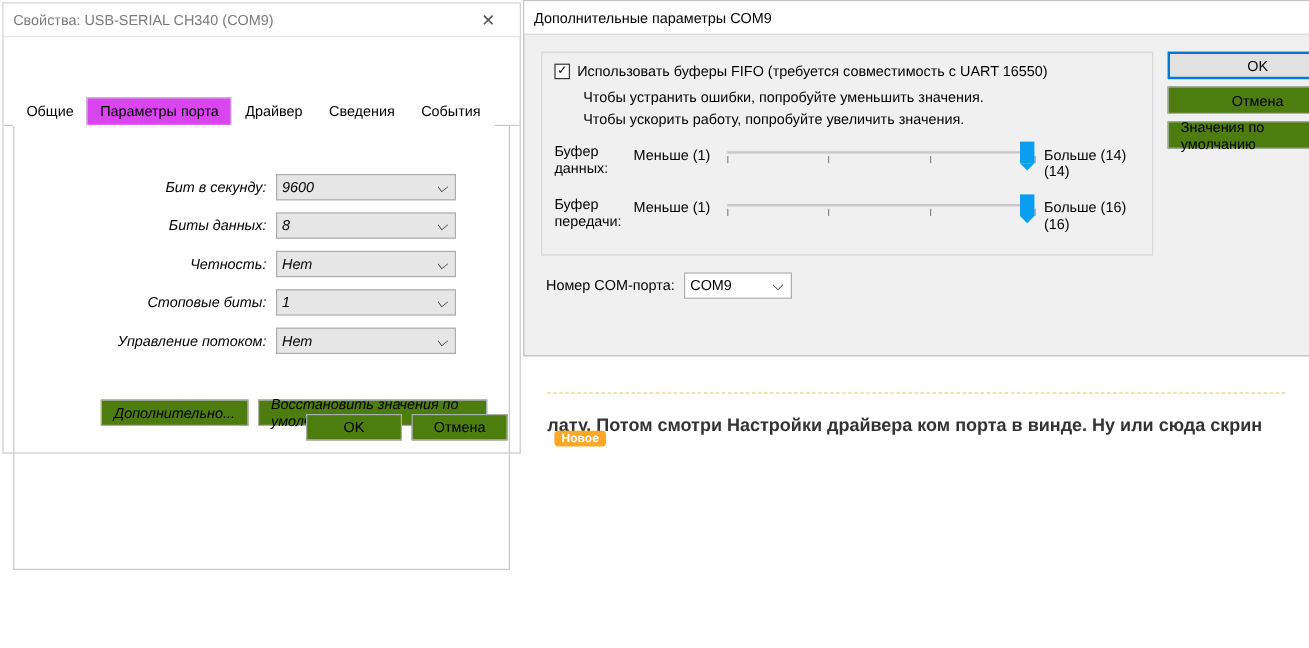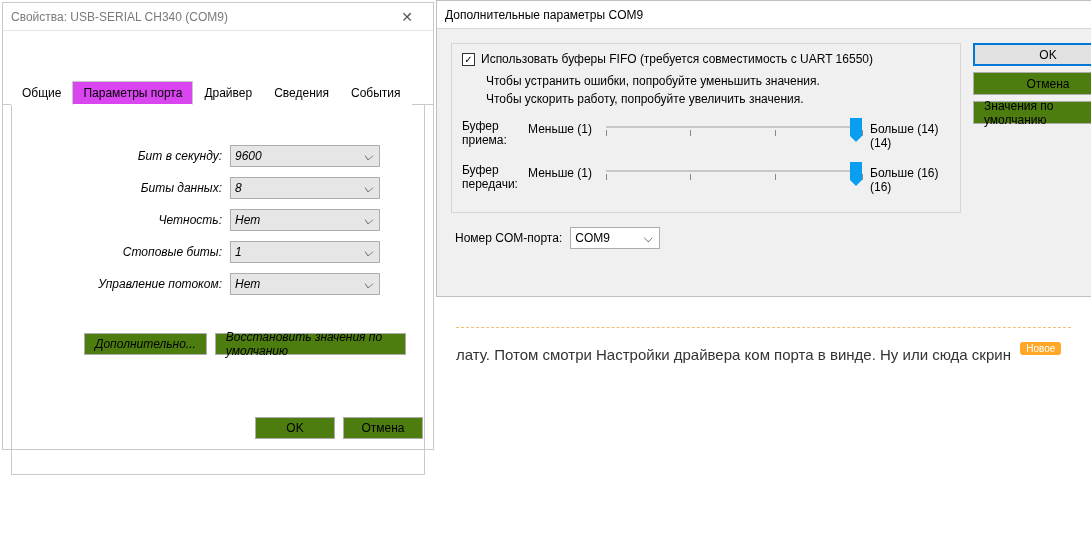--- a/index.html
+++ b/index.html
@@ -11,21 +11,21 @@
   width: 1091px;
   height: 540px;
   position: relative;
   overflow: hidden;
 }
 
 
 .win-props {
   position: absolute;
   left: 2px; top: 2px;
-  width: 432px; height: 448px;
+  width: 432px; height: 376px;
   border: 1px solid #c9c9c9;
   background: #fff;
 }
 .titlebar {
   height: 28px;
   background: #fff;
   border-bottom: 1px solid #e6e6e6;
   display: flex;
   align-items: center;
   padding: 0 6px 0 8px;
@@ -187,20 +187,21 @@
 
 .adv-btns { width:150px; display:flex; flex-direction:column; gap:6px; }
 .adv-btns .btn { width:100%; justify-content:center; height:23px;}
 .adv-btns .btn.primary { padding:0; }
 
 
 .page-bg {
   position:absolute;
   left:436px; top:297px; right:0;
   padding: 10px 20px;
+  font-weight: bold;
 }
 .dashed {
   border-top: 1px dashed #f0c070;
   margin: 20px 0 18px 0;
 }
 .page-text { font-size:15px; color:#333; }
 .badge {
   display:inline-block; background:#ffa726; color:#fff;
   font-size:10px; padding:1px 6px; border-radius:3px;
   vertical-align: top; margin-left:6px;
@@ -291,21 +292,21 @@
     <div class="adv-panel">
       <div class="group">
         <div class="checkbox-row">
           <span class="checkbox">✓</span>
           <span>Использовать буферы FIFO (требуется совместимость с UART 16550)</span>
         </div>
         <div class="hint">Чтобы устранить ошибки, попробуйте уменьшить значения.</div>
         <div class="hint">Чтобы ускорить работу, попробуйте увеличить значения.</div>
 
         <div class="slider-row">
-          <div class="slider-label">Буфер приема:</div>
+          <div class="slider-label">Буфер данных:</div>
           <div class="slider-min">Меньше (1)</div>
           <div class="slider-track">
             <div class="track-line"></div>
             <div class="ticks">
               <span class="tick" style="left:0%"></span>
                 <span class="tick" style="left:33%"></span>
               <span class="tick" style="left:66%"></span>
                 <span class="tick" style="left:100%"></span>
             </div>
             <div class="thumb" style="left:calc(100% - 12px)"></div>

